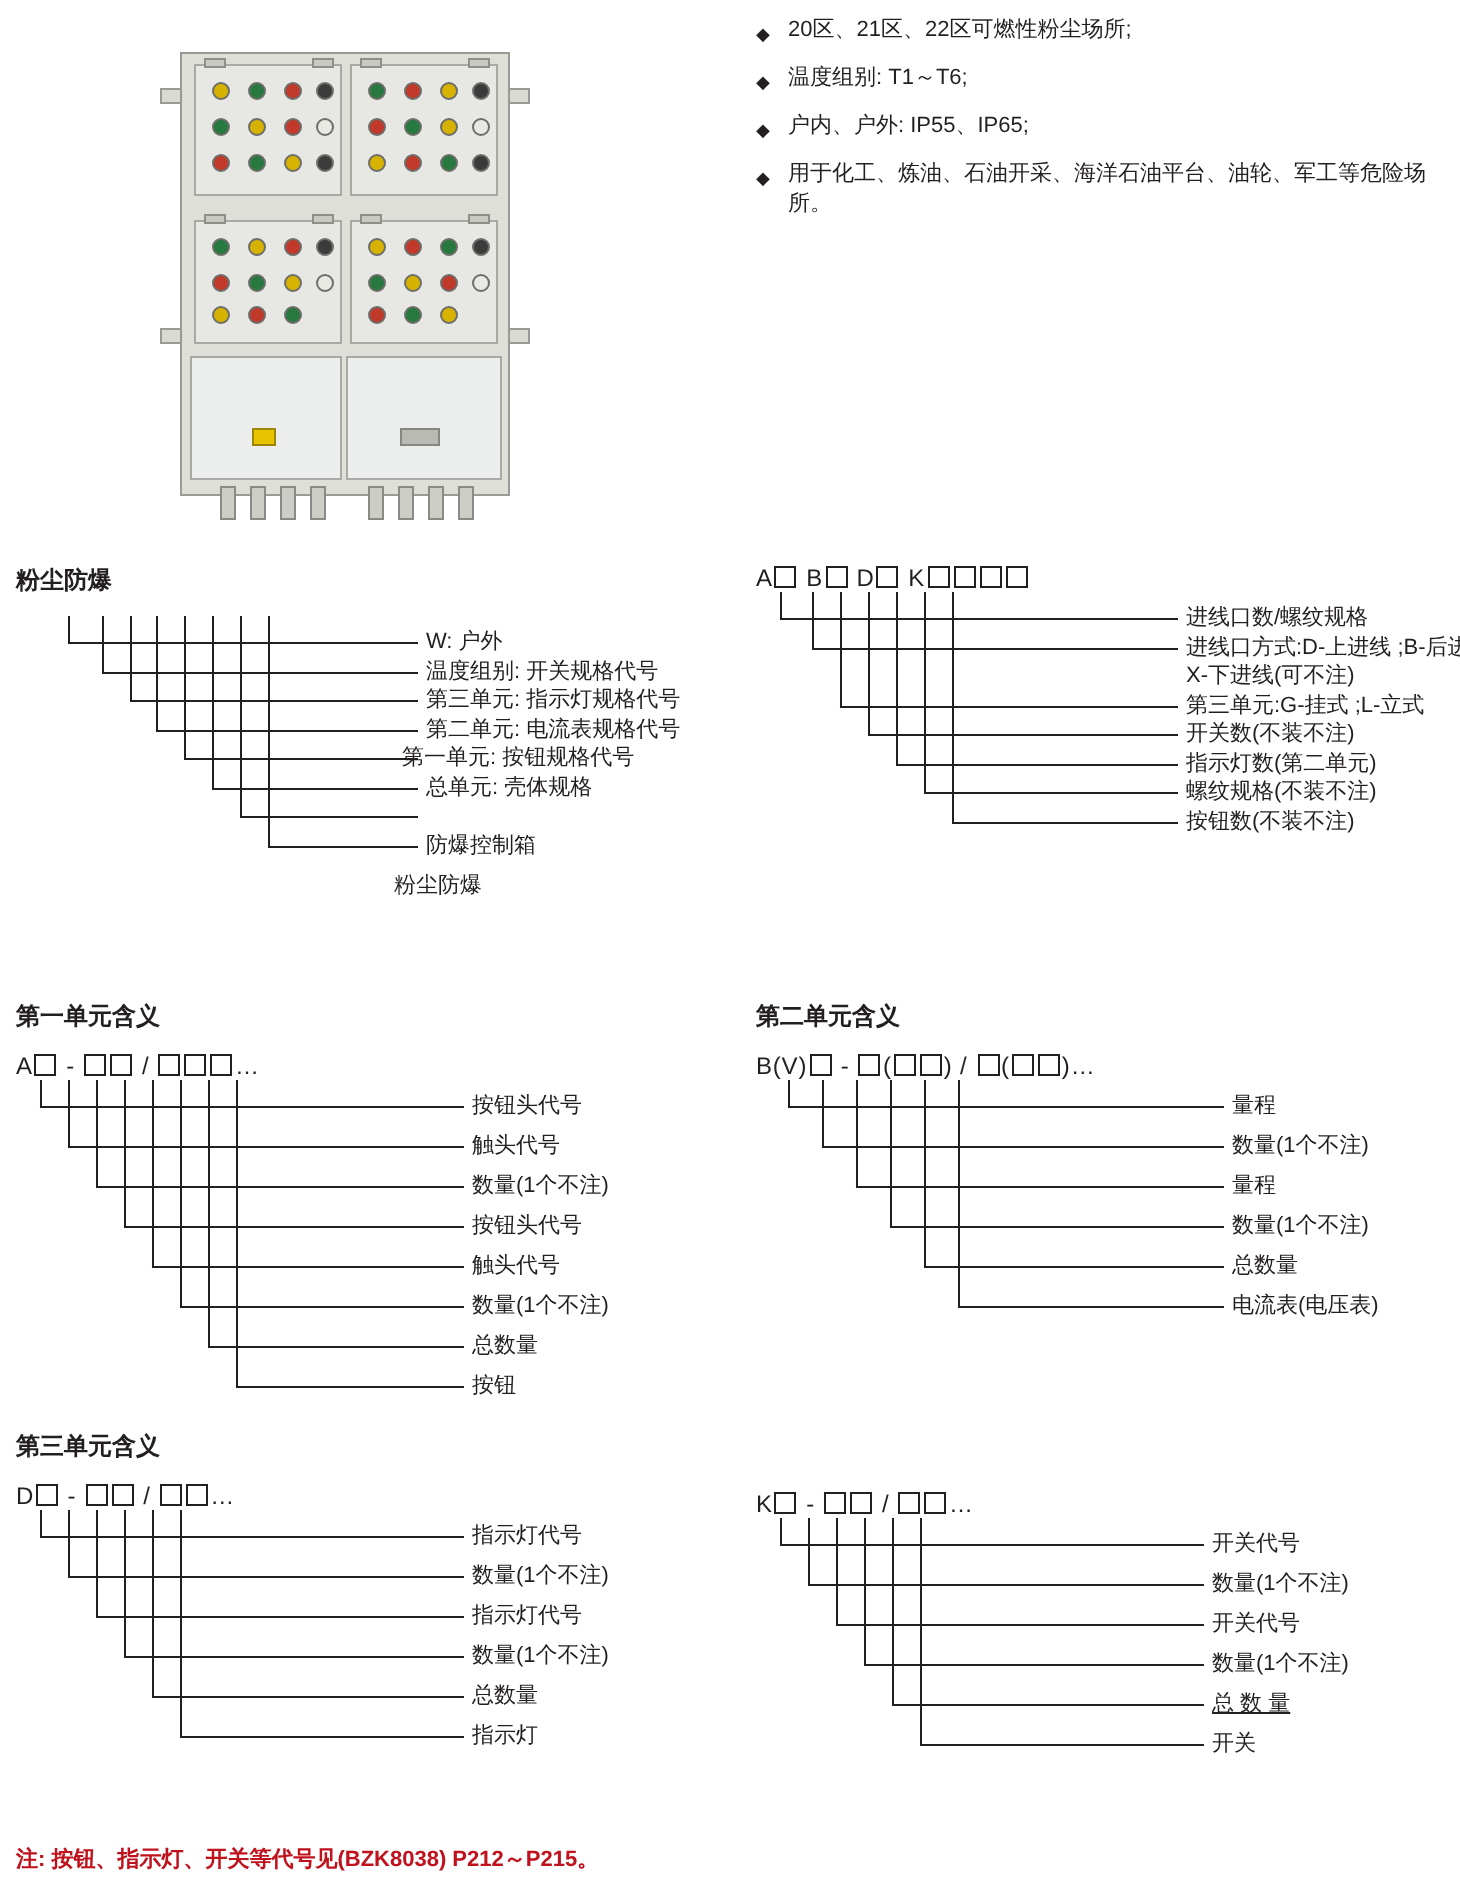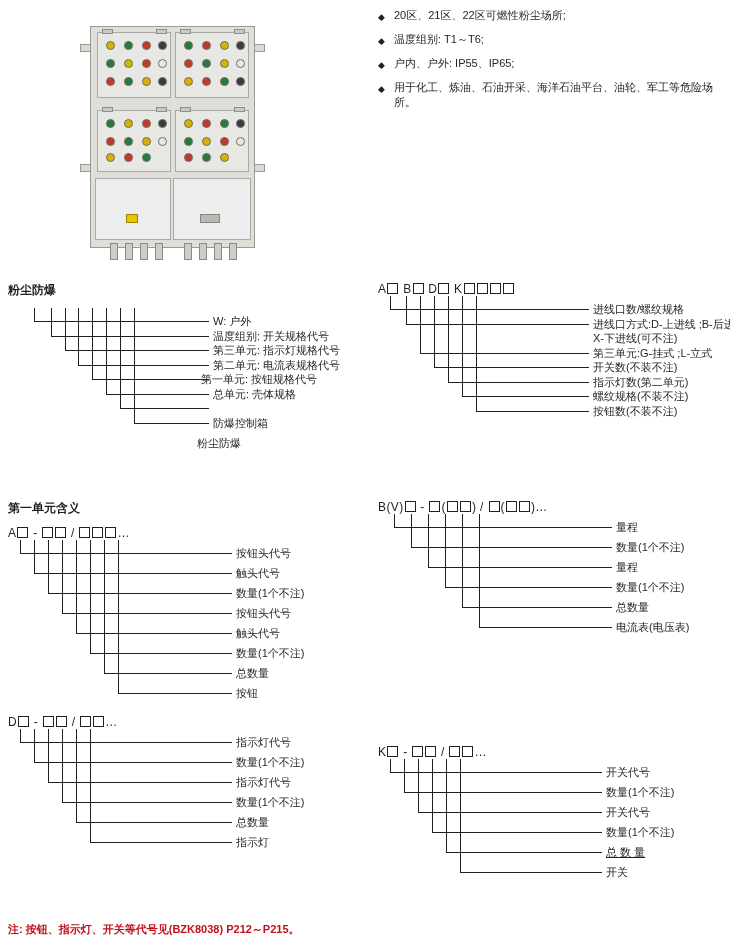--- a/index.html
+++ b/index.html
@@ -262,20 +262,21 @@
       <div class="vline" style="left: 96px; top: 0px; height: 133px;"></div>
       <div class="hline" style="left: 96px; top: 133px; width: 128px;"></div>
       <div class="txt" style="left: 228px; top: 127px;">总数量</div>
       <div class="vline" style="left: 110px; top: 0px; height: 153px;"></div>
       <div class="hline" style="left: 110px; top: 153px; width: 114px;"></div>
       <div class="txt" style="left: 228px; top: 147px;">按钮</div>
     </div>
 </div>
 
 <div class="block" id="blk3" style="left:378px; top:500px; width:350px;">
+  <div class="sec-title">第二单元含义</div>
   <div class="code-row"><span>B(V)</span><span class="bx"></span><span> - </span><span class="bx"></span><span>(</span><span class="bx"></span><span class="bx"></span><span>)</span><span> / </span><span class="bx"></span><span>(</span><span class="bx"></span><span class="bx"></span><span>)</span><span>…</span></div>
   <div class="tree" style="height: 134px;">
       <div class="vline" style="left: 16px; top: 0px; height: 13px;"></div>
       <div class="hline" style="left: 16px; top: 13px; width: 218px;"></div>
       <div class="txt" style="left: 238px; top: 7px;">量程</div>
       <div class="vline" style="left: 33px; top: 0px; height: 33px;"></div>
       <div class="hline" style="left: 33px; top: 33px; width: 201px;"></div>
       <div class="txt" style="left: 238px; top: 27px;">数量(1个不注)</div>
       <div class="vline" style="left: 50px; top: 0px; height: 53px;"></div>
       <div class="hline" style="left: 50px; top: 53px; width: 184px;"></div>
@@ -286,20 +287,21 @@
       <div class="vline" style="left: 84px; top: 0px; height: 93px;"></div>
       <div class="hline" style="left: 84px; top: 93px; width: 150px;"></div>
       <div class="txt" style="left: 238px; top: 87px;">总数量</div>
       <div class="vline" style="left: 101px; top: 0px; height: 113px;"></div>
       <div class="hline" style="left: 101px; top: 113px; width: 133px;"></div>
       <div class="txt" style="left: 238px; top: 107px;">电流表(电压表)</div>
     </div>
 </div>
 
 <div class="block" id="blk4" style="left:8px;  top:715px; width:350px;">
+  <div class="sec-title">第三单元含义</div>
   <div class="code-row"><span>D</span><span class="bx"></span><span> - </span><span class="bx"></span><span class="bx"></span><span> / </span><span class="bx"></span><span class="bx"></span><span>…</span></div>
   <div class="tree" style="height: 134px;">
       <div class="vline" style="left: 12px; top: 0px; height: 13px;"></div>
       <div class="hline" style="left: 12px; top: 13px; width: 212px;"></div>
       <div class="txt" style="left: 228px; top: 7px;">指示灯代号</div>
       <div class="vline" style="left: 26px; top: 0px; height: 33px;"></div>
       <div class="hline" style="left: 26px; top: 33px; width: 198px;"></div>
       <div class="txt" style="left: 228px; top: 27px;">数量(1个不注)</div>
       <div class="vline" style="left: 40px; top: 0px; height: 53px;"></div>
       <div class="hline" style="left: 40px; top: 53px; width: 184px;"></div>

